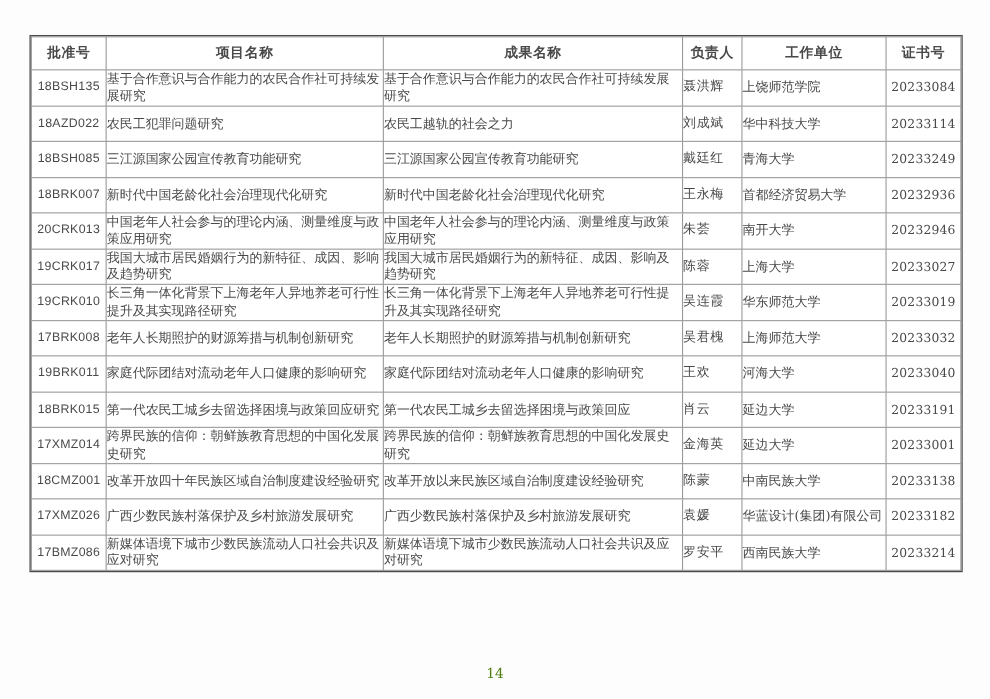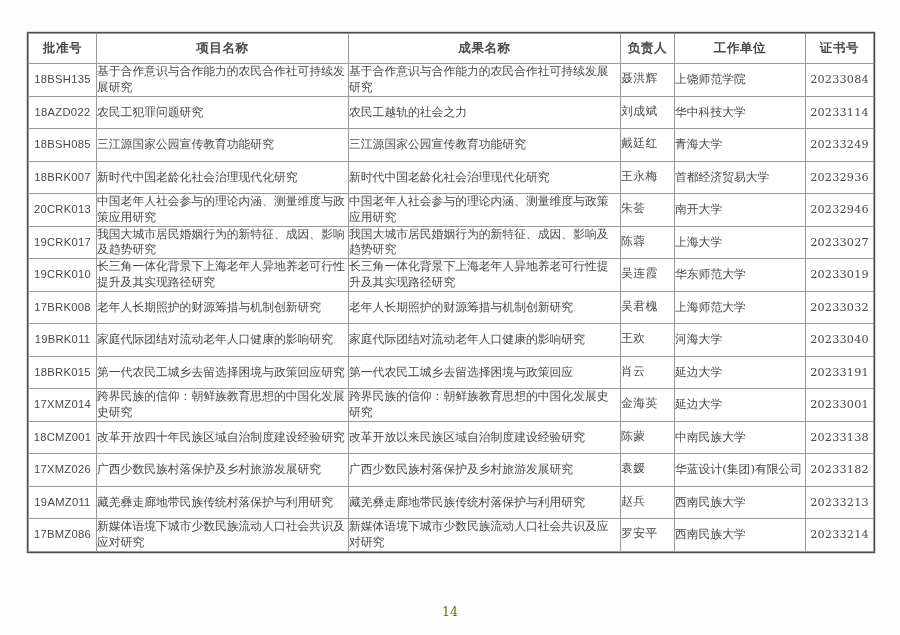--- a/index.html
+++ b/index.html
@@ -231,28 +231,20 @@
             <td class="cell-cert">20233138</td>
           </tr>
           <tr class="row-1line">
             <td class="cell-approval">17XMZ026</td>
             <td class="cell-text">广西少数民族村落保护及乡村旅游发展研究</td>
             <td class="cell-text">广西少数民族村落保护及乡村旅游发展研究</td>
             <td class="cell-person">袁媛</td>
             <td class="cell-org">华蓝设计(集团)有限公司</td>
             <td class="cell-cert">20233182</td>
           </tr>
-          <tr class="row-1line">
-            <td class="cell-approval">19AMZ011</td>
-            <td class="cell-text">藏羌彝走廊地带民族传统村落保护与利用研究</td>
-            <td class="cell-text">藏羌彝走廊地带民族传统村落保护与利用研究</td>
-            <td class="cell-person">赵兵</td>
-            <td class="cell-org">西南民族大学</td>
-            <td class="cell-cert">20233213</td>
-          </tr>
           <tr class="row-2line">
             <td class="cell-approval">17BMZ086</td>
             <td class="cell-text">新媒体语境下城市少数民族流动人口社会共识及应对研究</td>
             <td class="cell-text">新媒体语境下城市少数民族流动人口社会共识及应对研究</td>
             <td class="cell-person">罗安平</td>
             <td class="cell-org">西南民族大学</td>
             <td class="cell-cert">20233214</td>
           </tr>
         </tbody>
     </table>

